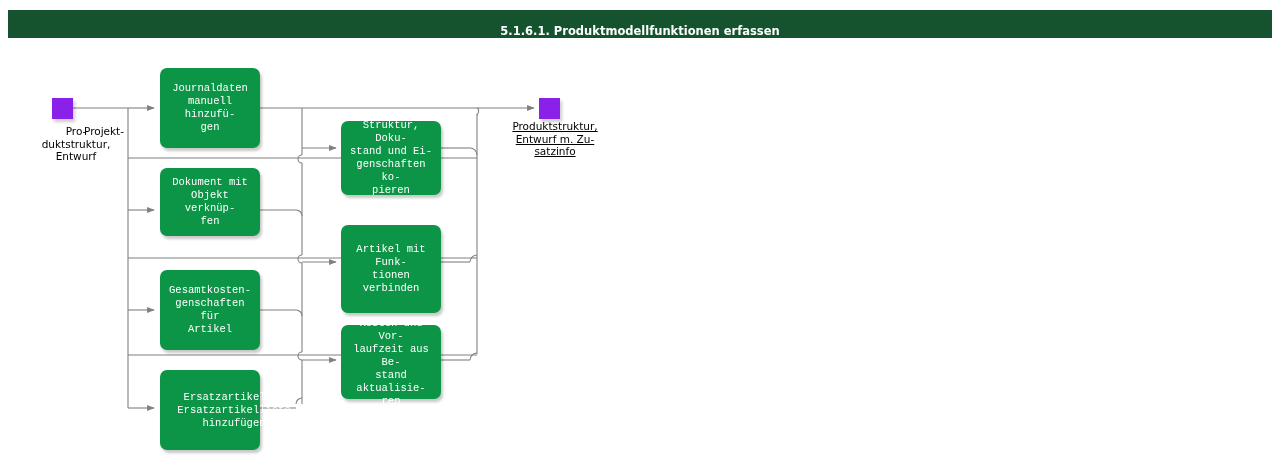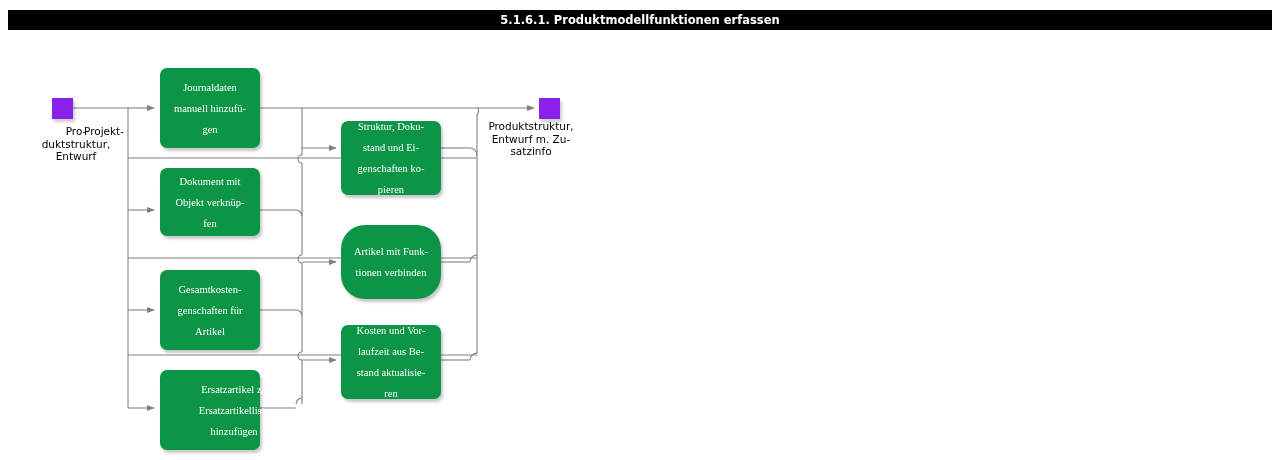--- a/index.html
+++ b/index.html
@@ -17,24 +17,24 @@
   #root {
     position: relative;
     width: 1280px;
     height: 460px;
   }
   .titlebar {
     position: absolute;
     left: 8px;
     top: 10px;
     width: 1264px;
-    height: 20px;
-    background: #000000;
+    height: 28px;
+    background: #14532d;
     display: flex;
-    align-items: center;
+    align-items: flex-end;
     justify-content: center;
   }
   .titlebar .title-text {
     color: #ffffff;
     font-size: 11.5px;
     font-weight: bold;
     font-family: "DejaVu Sans", sans-serif;
     letter-spacing: 0px;
   }
   svg.wires {
@@ -51,23 +51,23 @@
     border-radius: 7px;
     box-shadow: 2px 3px 3px rgba(0,0,0,0.22);
     display: flex;
     align-items: center;
     justify-content: center;
     box-sizing: border-box;
   }
   .node-box .node-label {
     color: #ffffff;
     font-size: 10.5px;
-    line-height: 21px;
+    line-height: 13px;
     text-align: center;
-    font-family: Liberation Serif, serif;
+    font-family: Liberation Mono, monospace;
     white-space: pre-line;
     padding: 0 3px;
   }
   .terminal {
     position: absolute;
     width: 21px;
     height: 21px;
     background: #8A21E8;
     box-shadow: 2px 3px 3px rgba(0,0,0,0.20);
   }
@@ -154,21 +154,21 @@
     </g>
   </svg>
 
   <div class="terminal" style="left:52px; top:98px;"></div>
   <div class="terminal-label" style="left:0px; top:125px; width:128px;margin-left:40px;">Projekt-</div>
   <div class="terminal-label" style="left:12px; top:125px; width:128px;text-align:center;">Pro-
 duktstruktur,
 Entwurf</div>
 
   <div class="terminal" style="left:539px; top:98px;"></div>
-  <div class="terminal-label" style="left:466px; top:120px; width:130px;">Produktstruktur,
+  <div class="terminal-label" style="left:490px; top:120px; width:130px;text-decoration:underline;">Produktstruktur,
 Entwurf m. Zu-
 satzinfo</div>
 
   <div class="node-box" style="left:160px; top:68px; width:100px; height:80px;">
     <span class="node-label">Journaldaten
 manuell hinzufü-
 gen</span>
   </div>
 
   <div class="node-box" style="left:160px; top:168px; width:100px; height:68px;">
@@ -189,21 +189,21 @@
 hinzufügen</span>
   </div>
 
   <div class="node-box" style="left:341px; top:121px; width:100px; height:74px;">
     <span class="node-label">Struktur, Doku-
 stand und Ei-
 genschaften ko-
 pieren</span>
   </div>
 
-  <div class="node-box" style="left:341px; top:225px; width:100px; height:74px;border-radius:24px;">
+  <div class="node-box" style="left:341px; top:225px; width:100px; height:88px;">
     <span class="node-label">Artikel mit Funk-
 tionen verbinden</span>
   </div>
 
   <div class="node-box" style="left:341px; top:325px; width:100px; height:74px;">
     <span class="node-label">Kosten und Vor-
 laufzeit aus Be-
 stand aktualisie-
 ren</span>
   </div>

